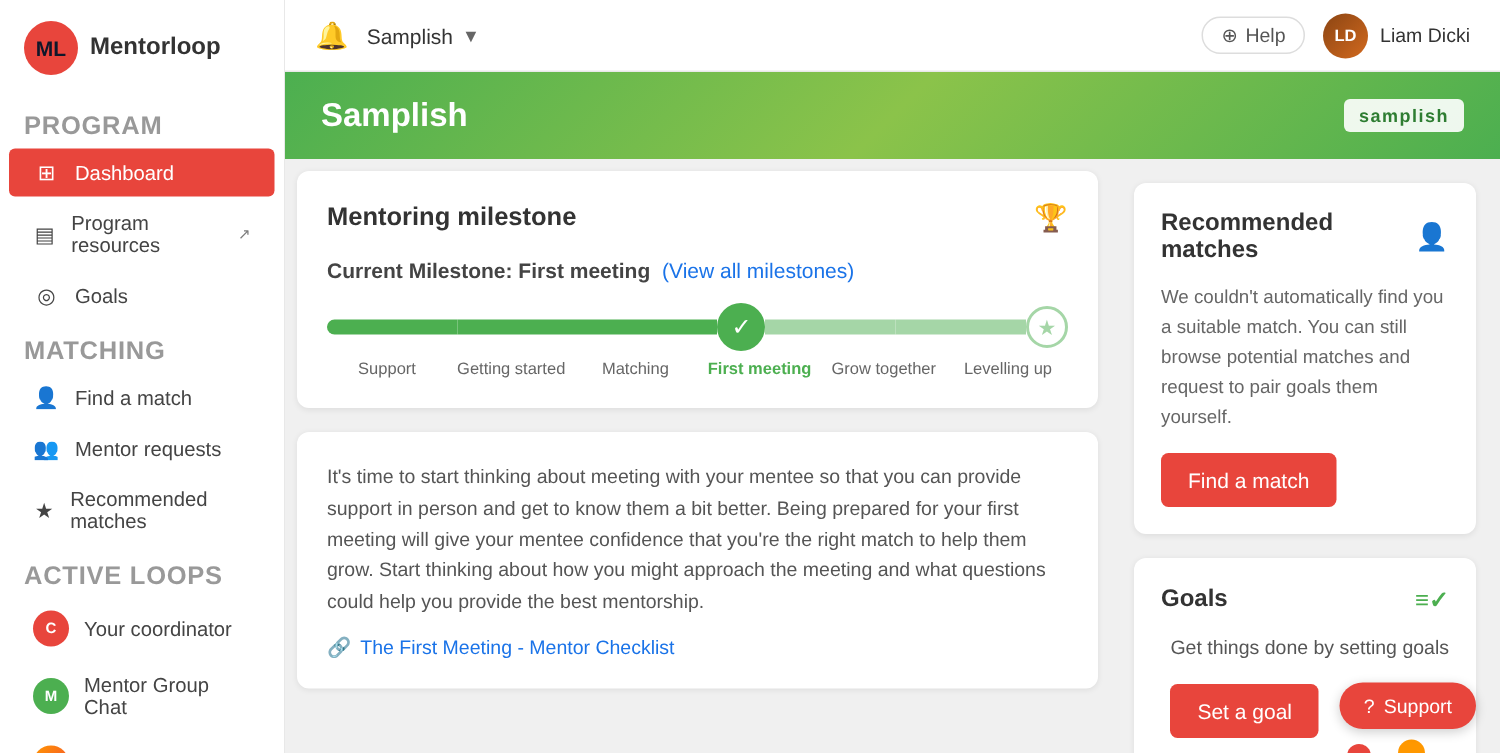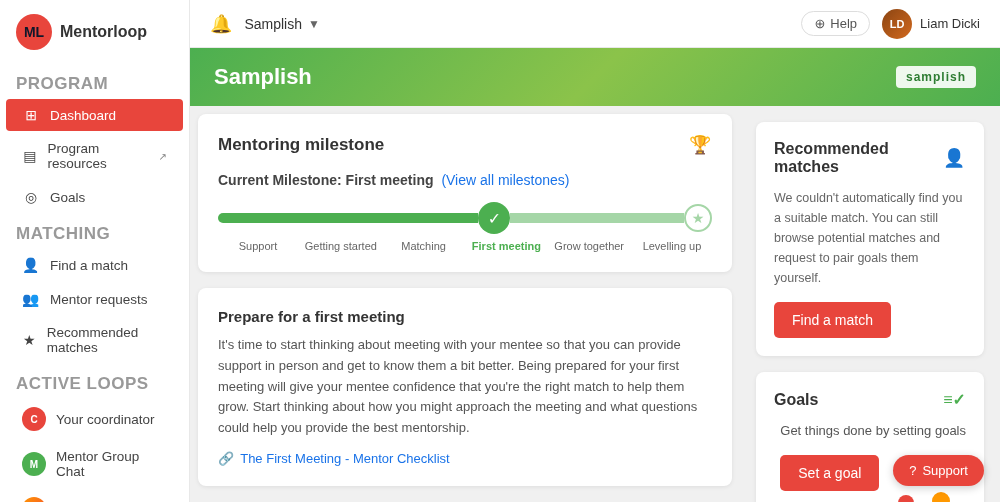--- a/index.html
+++ b/index.html
@@ -517,21 +517,20 @@
             <div class="step-label">Support</div>
             <div class="step-label">Getting started</div>
             <div class="step-label">Matching</div>
             <div class="step-label current">First meeting</div>
             <div class="step-label">Grow together</div>
             <div class="step-label">Levelling up</div>
           </div>
         </div>
 
         <div class="card">
-          <div class="prepare-title">Prepare for a first meeting</div>
           <div class="prepare-text">It's time to start thinking about meeting with your mentee so that you can provide support in person and get to know them a bit better. Being prepared for your first meeting will give your mentee confidence that you're the right match to help them grow. Start thinking about how you might approach the meeting and what questions could help you provide the best mentorship.</div>
           <div class="prepare-link">
             <span>🔗</span>
             <span>The First Meeting - Mentor Checklist</span>
           </div>
         </div>
 
       </div>
 
       <div class="right-col">

